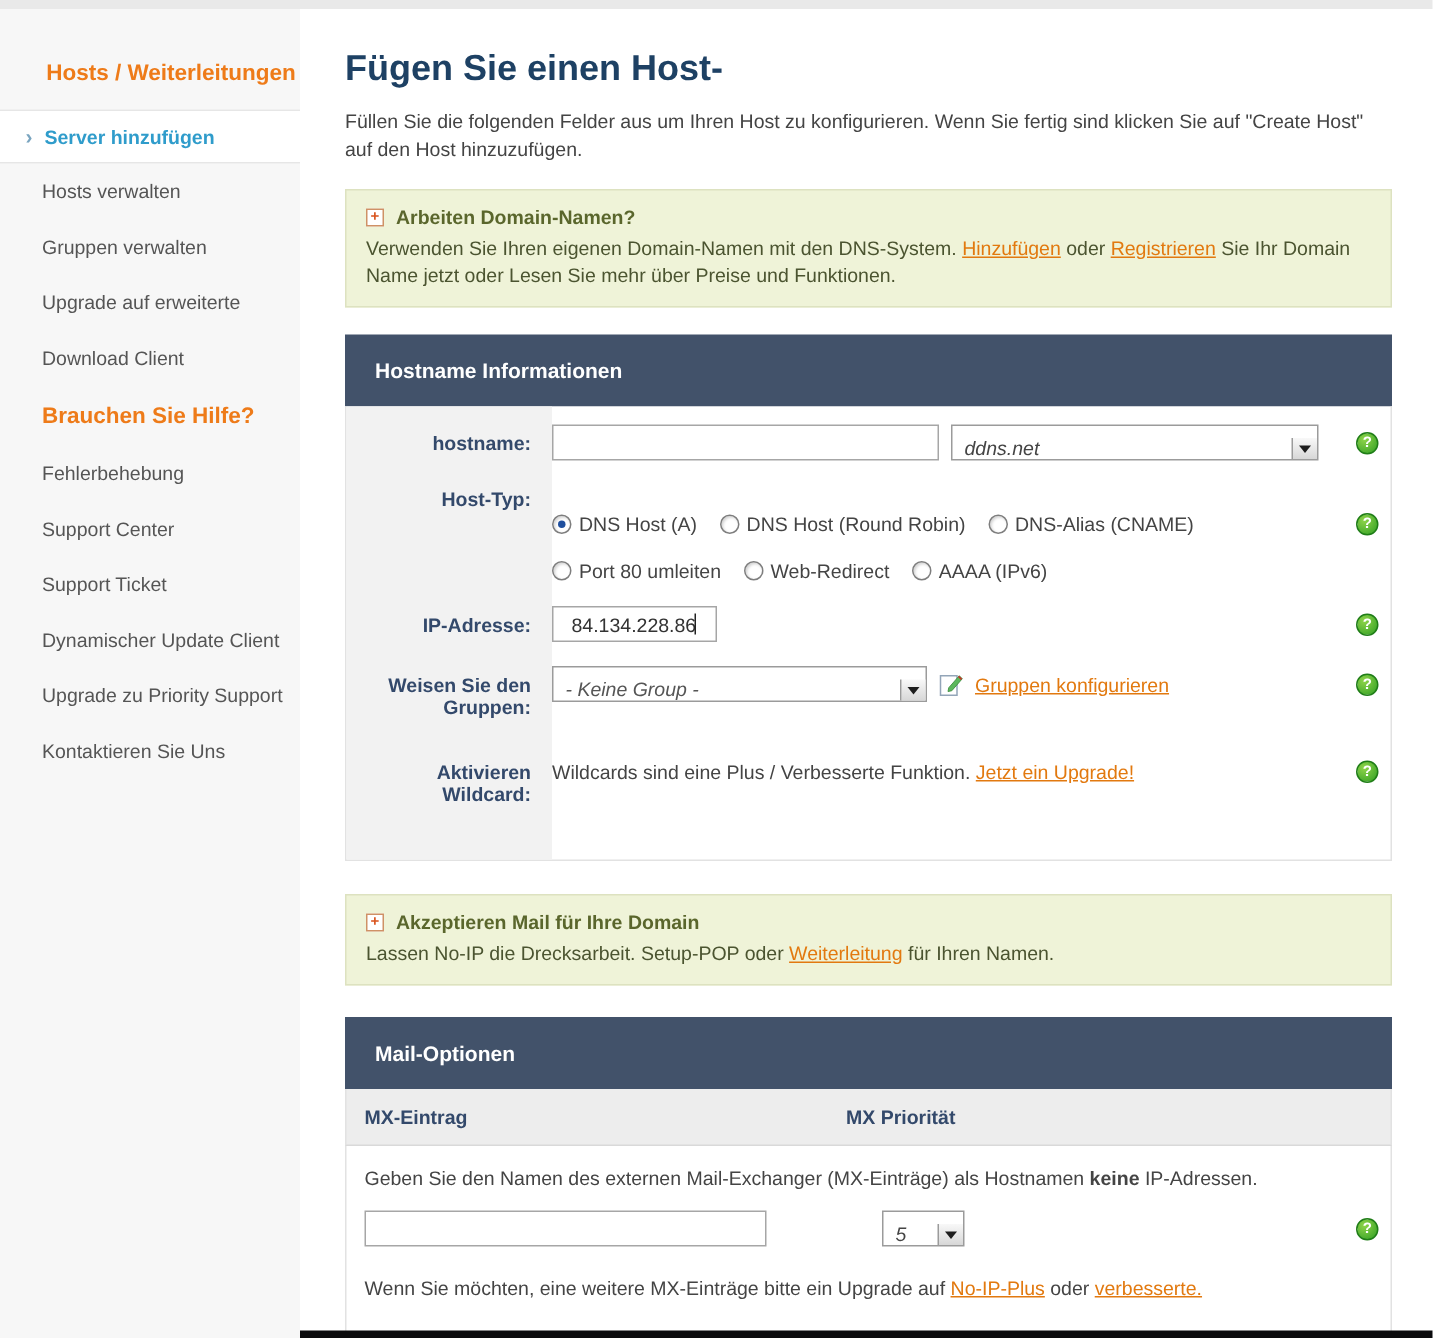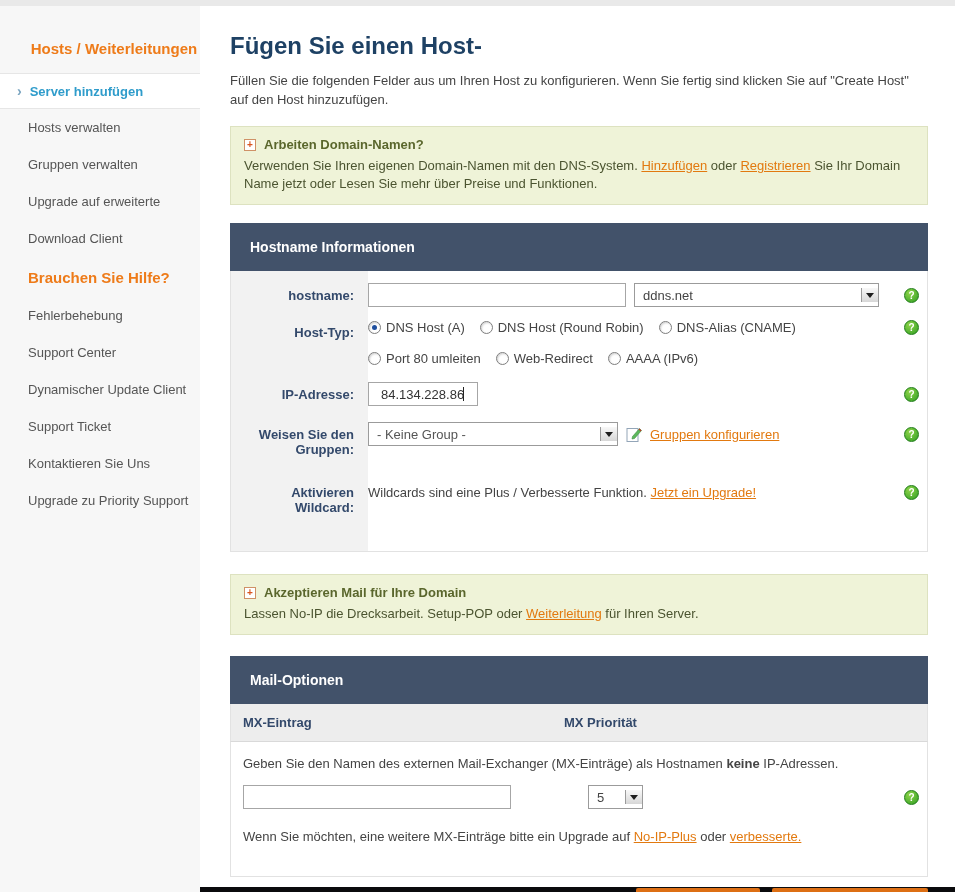--- a/index.html
+++ b/index.html
@@ -41,21 +41,21 @@
   .frow + .frow { margin-top:16px; }
   .frow-label { flex:0 0 137px; text-align:right; padding-right:14px; font-size:13px;
     font-weight:bold; color:#33496b; padding-top:5px; line-height:15px; }
   .fctl { display:flex; align-items:center; flex:1; padding-right:8px; }
 
   input.tbox { height:24px; border:1px solid #a6a6a6; background:#fff; font-size:13px;
     padding:0 6px; font-family:"Liberation Sans",sans-serif; color:#333; }
   .ipwrap { position:relative; display:inline-block; }
   .caret { position:absolute; left:95px; top:5px; width:1px; height:14px; background:#222; }
 
-  .fselect { display:inline-flex; align-items:center; height:24px; border:1px solid #9b9b9b; background:#fff; }
+  .fselect { display:inline-flex; align-items:flex-end; height:24px; border:1px solid #9b9b9b; background:#fff;font-style:italic; }
   .fselect .txt { display:flex; align-items:center; padding:0 8px; font-size:13px; color:#444;
     white-space:nowrap; overflow:hidden; flex:1; }
   .fselect .btn { width:17px; background:linear-gradient(#f8f8f8,#d7d7d7); border-left:1px solid #9b9b9b;
     display:flex; align-items:center; justify-content:center; cursor:pointer; }
   .fselect .btn::after { content:""; border:4px solid transparent; border-top:5px solid #1d1d1d; margin-top:5px; }
 
   .radio-opt { display:inline-flex; align-items:center; margin-right:15px; font-size:13px; color:#444; cursor:pointer; }
   .radio { width:13px; height:13px; border-radius:50%; border:1px solid #7e7e7e; background:#fff;
     margin-right:5px; position:relative; box-shadow:inset 1px 1px 2px rgba(0,0,0,.18); flex:0 0 13px; }
   .radio.checked::after { content:""; position:absolute; left:3px; top:3px; right:3px; bottom:3px;
@@ -97,24 +97,24 @@
     <span class="chev">›</span>
     <span class="lbl">Server hinzufügen</span>
   </div>
   <div class="sb-item">Hosts verwalten</div>
   <div class="sb-item">Gruppen verwalten</div>
   <div class="sb-item">Upgrade auf erweiterte</div>
   <div class="sb-item">Download Client</div>
   <div class="sb-help-title">Brauchen Sie Hilfe?</div>
   <div class="sb-item">Fehlerbehebung</div>
   <div class="sb-item">Support Center</div>
+  <div class="sb-item">Support Ticket</div>
   <div class="sb-item">Dynamischer Update Client</div>
-  <div class="sb-item">Support Ticket</div>
+  <div class="sb-item">Upgrade zu Priority Support</div>
   <div class="sb-item">Kontaktieren Sie Uns</div>
-  <div class="sb-item">Upgrade zu Priority Support</div>
 </div>
 
 <div class="content">
   <div class="page-title">Fügen Sie einen Host-</div>
   <div class="page-intro">Füllen Sie die folgenden Felder aus um Ihren Host zu konfigurieren. Wenn Sie fertig sind klicken Sie auf "Create Host" auf den Host hinzuzufügen.</div>
 
   <div class="notice">
     <div class="notice-head">
       <span class="expand-box">+</span>
       <span class="notice-title">Arbeiten Domain-Namen?</span>
@@ -134,21 +134,21 @@
           <span class="fselect" style="width:245px; margin-left:8px;">
             <span class="txt">ddns.net</span>
             <span class="btn"></span>
           </span>
           <span class="help">?</span>
         </div>
       </div>
 
       <div class="frow" style="margin-top:13px;">
         <div class="frow-label">Host-Typ:</div>
-        <div class="fctl" style="flex-direction:column; align-items:flex-start;">
+        <div class="fctl" style="flex-direction:column; align-items:flex-start;margin-top:22px;">
           <div style="display:flex; align-items:center; width:100%;">
             <label class="radio-opt">
               <span class="radio checked"></span>
               <span>DNS Host (A)</span>
             </label>
             <label class="radio-opt">
               <span class="radio"></span>
               <span>DNS Host (Round Robin)</span>
             </label>
             <label class="radio-opt">
@@ -213,21 +213,21 @@
         </div>
       </div>
     </div>
   </div>
 
   <div class="notice" style="margin-top:22px;">
     <div class="notice-head">
       <span class="expand-box">+</span>
       <span class="notice-title">Akzeptieren Mail für Ihre Domain</span>
     </div>
-    <div class="notice-body"><span>Lassen No-IP die Drecksarbeit. Setup-POP oder </span><a class="olink">Weiterleitung</a><span> für Ihren Server.</span></div>
+    <div class="notice-body"><span>Lassen No-IP die Drecksarbeit. Setup-POP oder </span><a class="olink">Weiterleitung</a><span> für Ihren Namen.</span></div>
   </div>
 
   <div class="section" style="margin-top:21px;">
     <div class="section-head">Mail-Optionen</div>
     <div class="mx-subhead">
       <div class="c1">MX-Eintrag</div>
       <div class="c2">MX Priorität</div>
     </div>
     <div class="mx-body">
       <div class="mx-instr"><span>Geben Sie den Namen des externen Mail-Exchanger (MX-Einträge) als Hostnamen </span><b>keine</b><span> IP-Adressen.</span></div>

